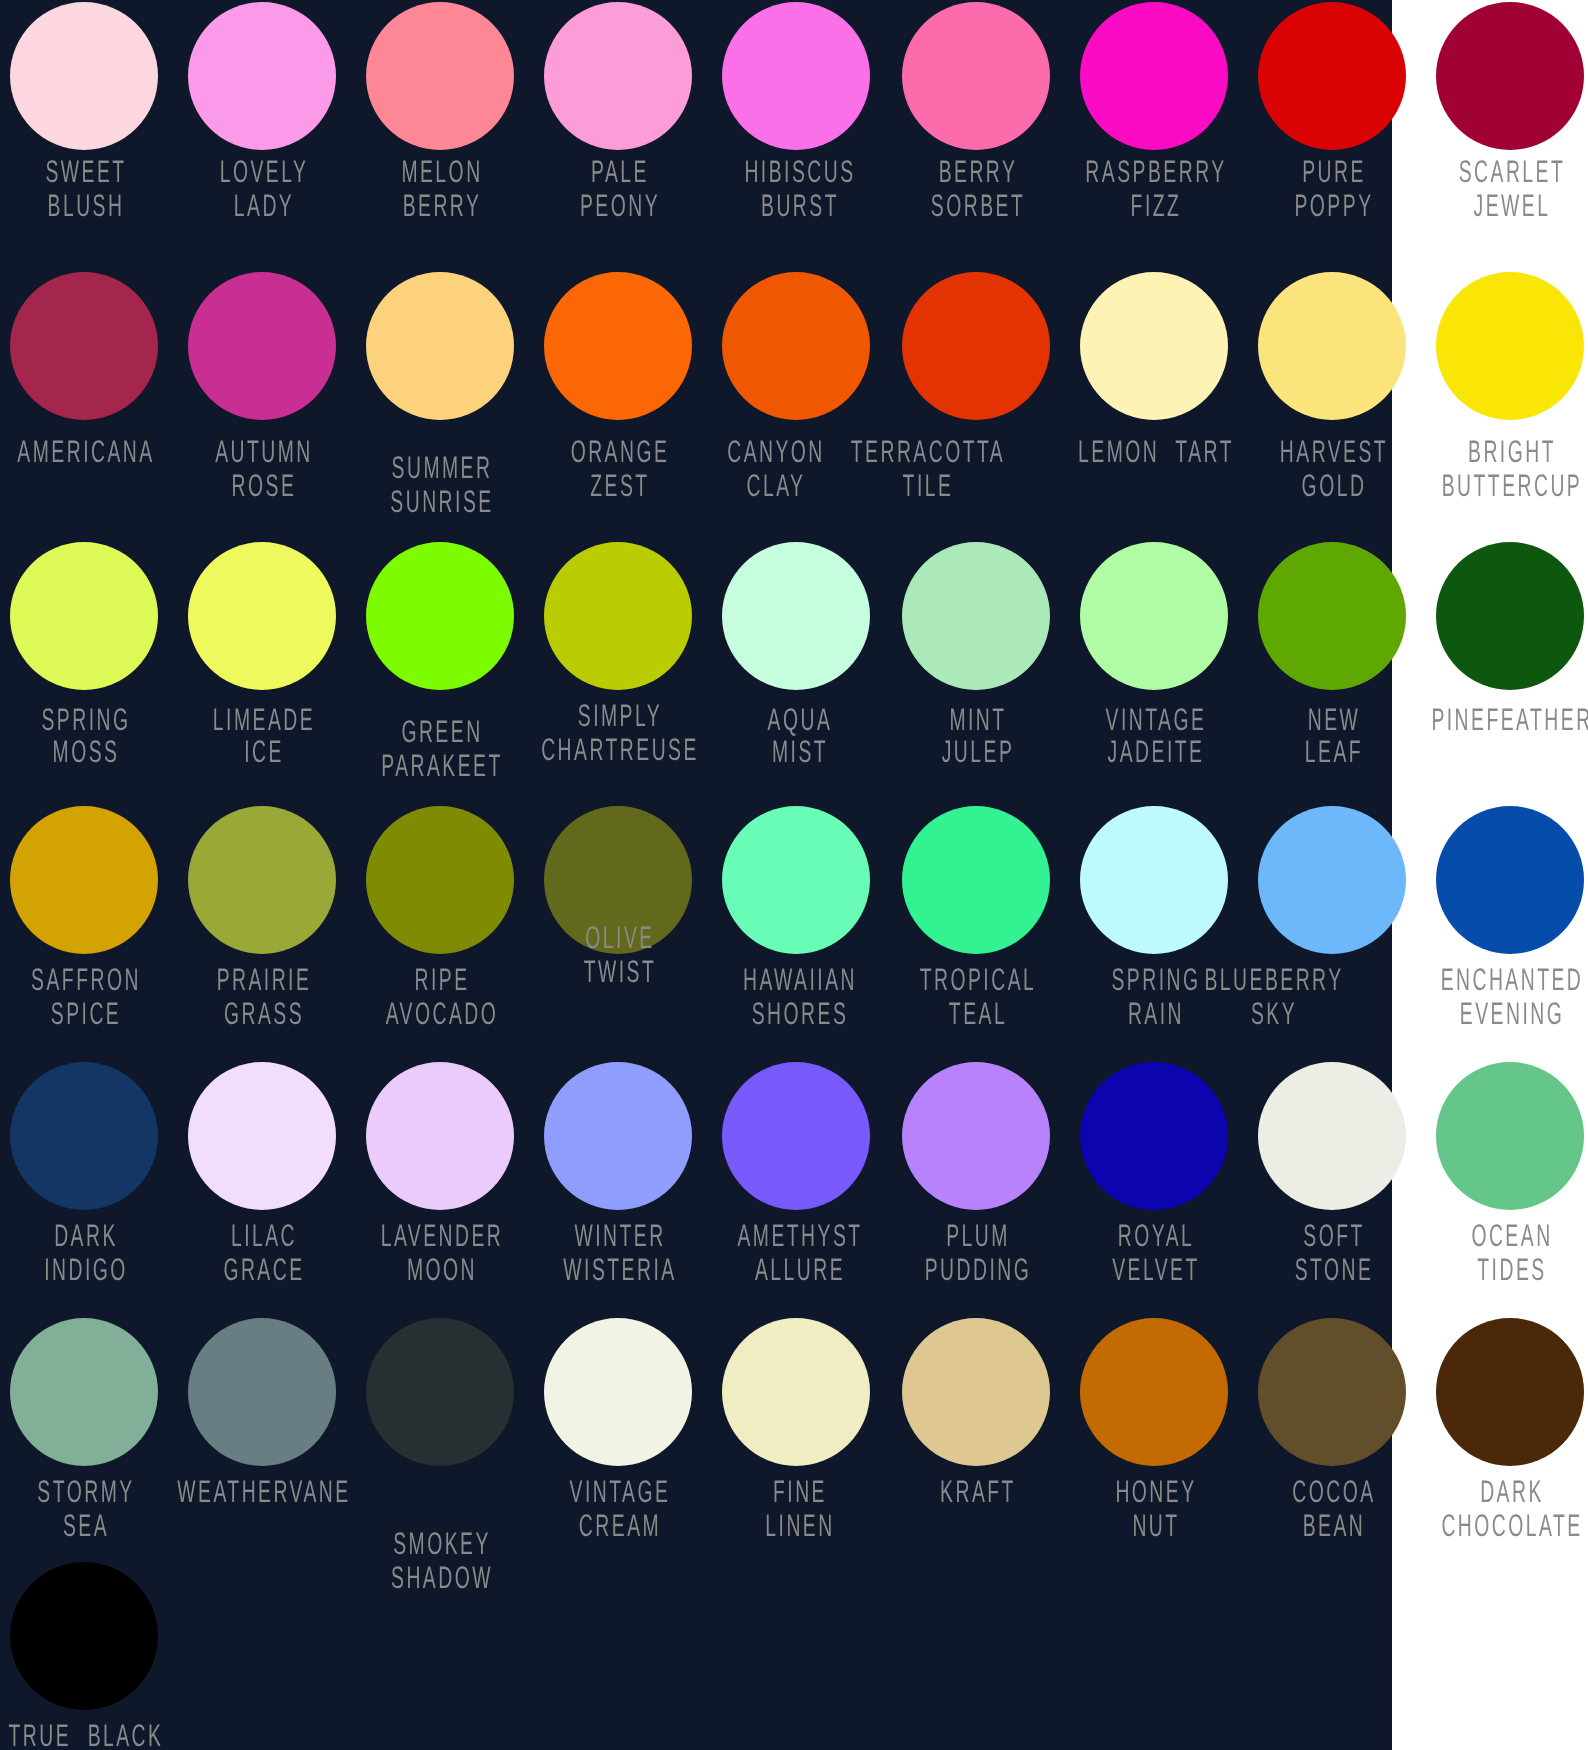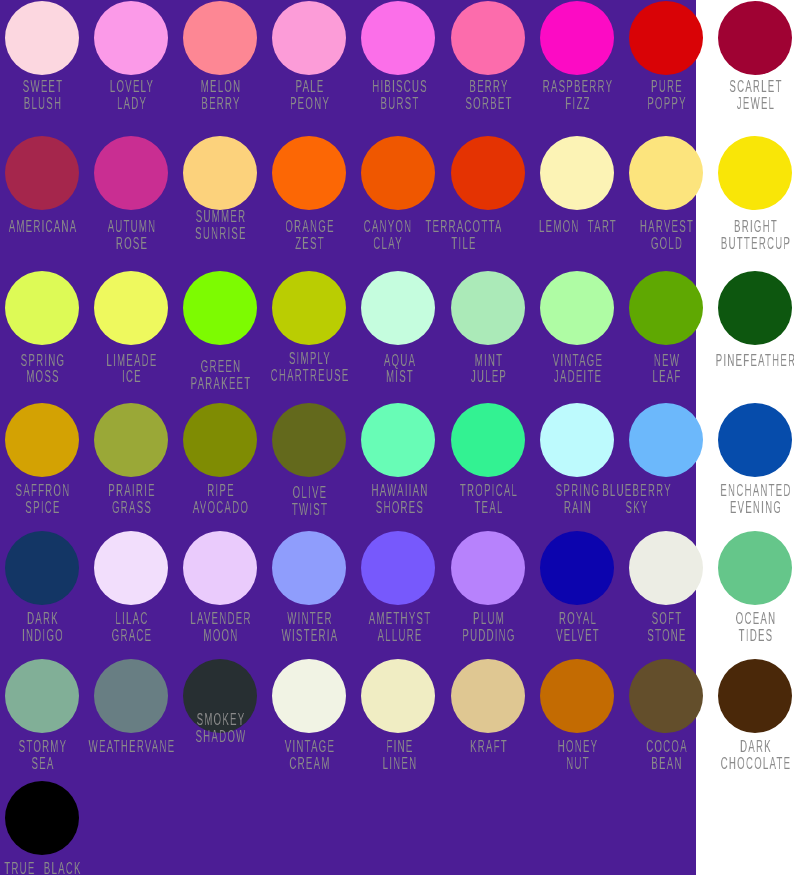--- a/index.html
+++ b/index.html
@@ -3,21 +3,21 @@
 <meta charset="utf-8">
 <title>Color Swatch Chart</title>
 <style>
   html, body { margin:0; padding:0; }
   body {
     width:794px; height:875px;
     background:#ffffff;
     font-family:"Liberation Sans", sans-serif;
     overflow:hidden;
   }
-  #chart { position:relative; width:696px; height:875px; background:#4c1d95; }
+  #chart { position:relative; width:696px; height:875px; background:#0f172a; }
   .swatch-row { position:static; }
   .swatch { position:absolute; width:74.0px; height:74.0px; }
   .dot { display:block; width:100%; height:100%; border-radius:50%; background:#cccccc; }
   .label {
     position:absolute;
     width:140px;
     text-align:center;
     color:#8a8a8a;
     font-size:15.6px;
     line-height:16.7px;
@@ -111,21 +111,21 @@
    <div class="swatch" style="left:93.95px;top:136.3px">
     <span class="dot" style="background-color: rgb(201, 46, 146);"></span>
    </div>
    <div class="label" style="left:62.15px;top:219.0px">
     <span class="ln">AUTUMN</span>
     <span class="ln">ROSE</span>
    </div>
    <div class="swatch" style="left:183.1px;top:136.3px">
     <span class="dot" style="background-color: rgb(252, 210, 124);"></span>
    </div>
-   <div class="label" style="left:151.3px;top:209px">
+   <div class="label" style="left:151.3px;top:227px">
     <span class="ln">SUMMER</span>
     <span class="ln">SUNRISE</span>
    </div>
    <div class="swatch" style="left:272.25px;top:136.3px">
     <span class="dot" style="background-color: rgb(252, 103, 5);"></span>
    </div>
    <div class="label" style="left:240.45px;top:219.0px">
     <span class="ln">ORANGE</span>
     <span class="ln">ZEST</span>
    </div>
@@ -246,21 +246,21 @@
    <div class="swatch" style="left:183.1px;top:403.3px">
     <span class="dot" style="background-color: rgb(127, 140, 3);"></span>
    </div>
    <div class="label" style="left:151.3px;top:483.4px">
     <span class="ln">RIPE</span>
     <span class="ln">AVOCADO</span>
    </div>
    <div class="swatch" style="left:272.25px;top:403.3px">
     <span class="dot" style="background-color: rgb(99, 105, 28);"></span>
    </div>
-   <div class="label" style="left:240.45px;top:485px">
+   <div class="label" style="left:240.45px;top:462px">
     <span class="ln">OLIVE</span>
     <span class="ln">TWIST</span>
    </div>
    <div class="swatch" style="left:361.4px;top:403.3px">
     <span class="dot" style="background-color: rgb(104, 252, 182);"></span>
    </div>
    <div class="label" style="left:329.6px;top:483.4px">
     <span class="ln">HAWAIIAN</span>
     <span class="ln">SHORES</span>
    </div>
@@ -368,21 +368,21 @@
    </div>
    <div class="swatch" style="left:93.95px;top:659.3px">
     <span class="dot" style="background-color: rgb(104, 126, 131);"></span>
    </div>
    <div class="label" style="left:62.15px;top:738.9px">
     <span class="ln">WEATHERVANE</span>
    </div>
    <div class="swatch" style="left:183.1px;top:659.3px">
     <span class="dot" style="background-color: rgb(39, 47, 50);"></span>
    </div>
-   <div class="label" style="left:151.3px;top:712px">
+   <div class="label" style="left:151.3px;top:765px">
     <span class="ln">SMOKEY</span>
     <span class="ln">SHADOW</span>
    </div>
    <div class="swatch" style="left:272.25px;top:659.3px">
     <span class="dot" style="background-color: rgb(241, 243, 228);"></span>
    </div>
    <div class="label" style="left:240.45px;top:738.9px">
     <span class="ln">VINTAGE</span>
     <span class="ln">CREAM</span>
    </div>

